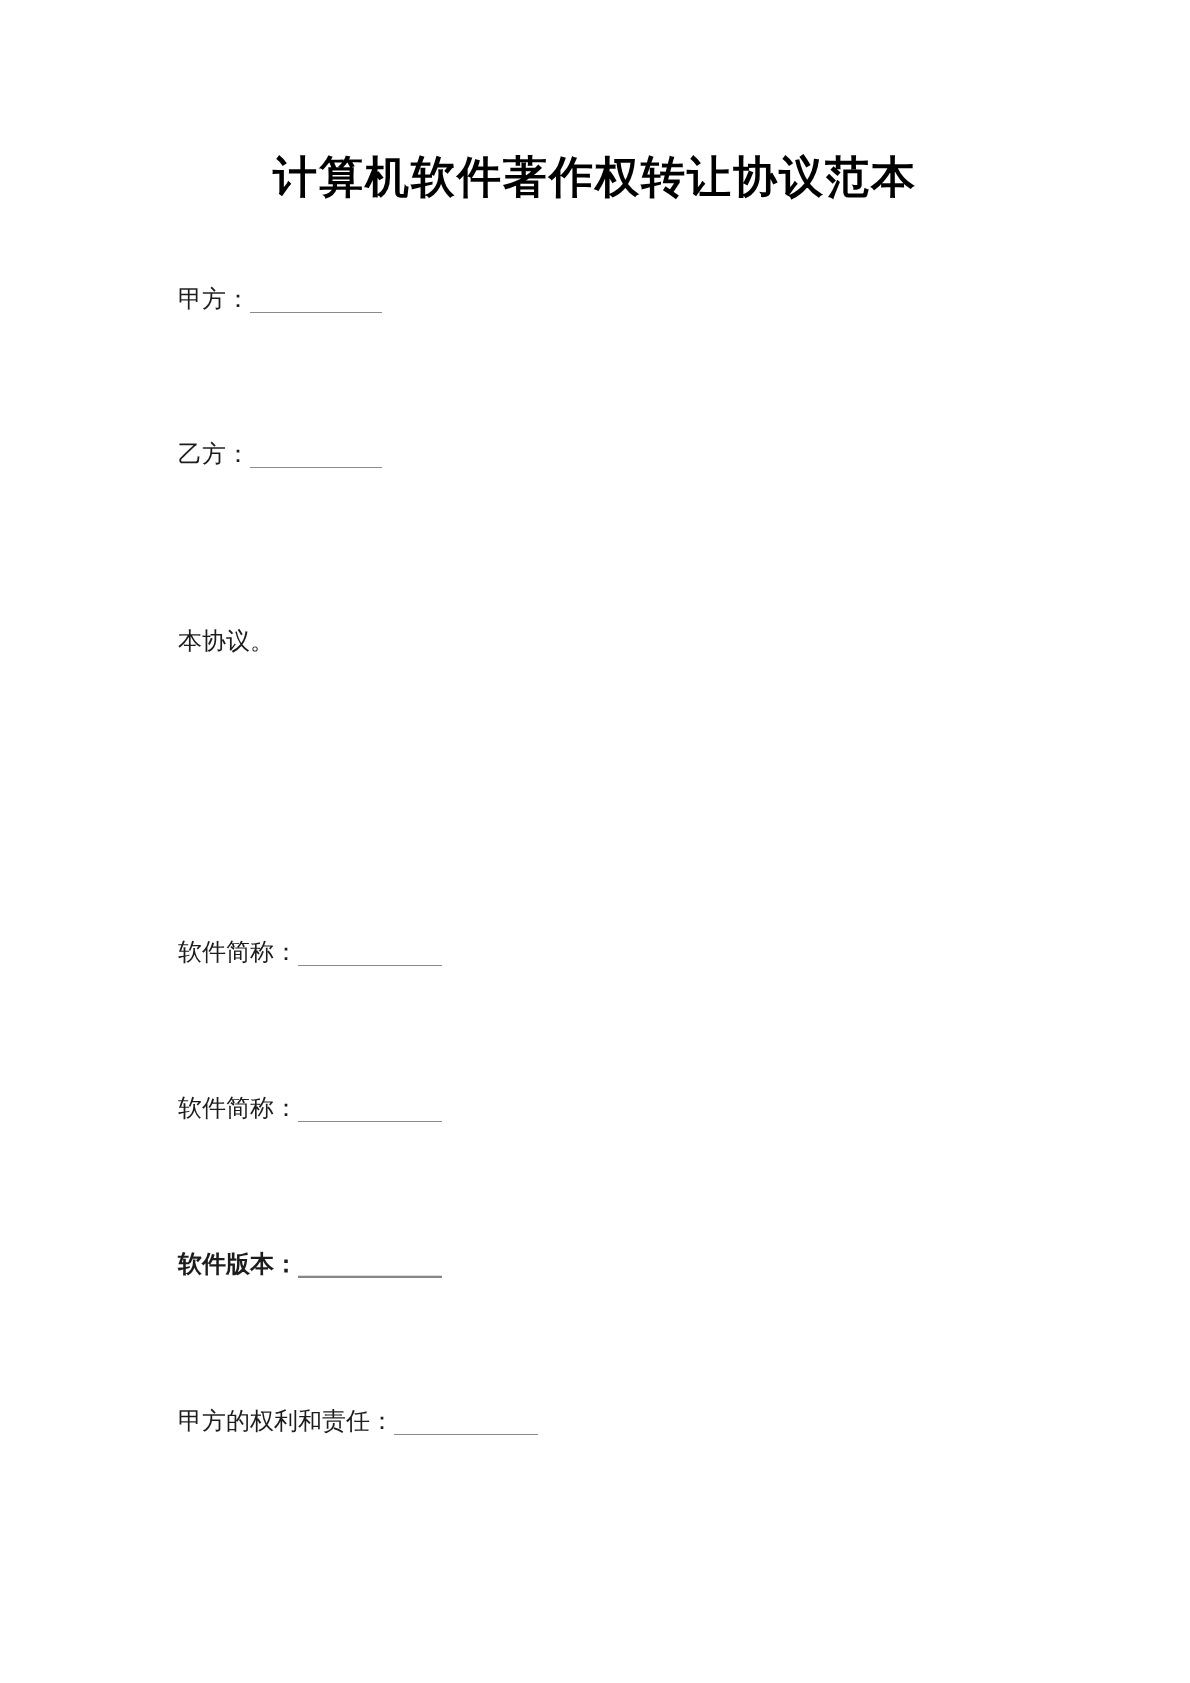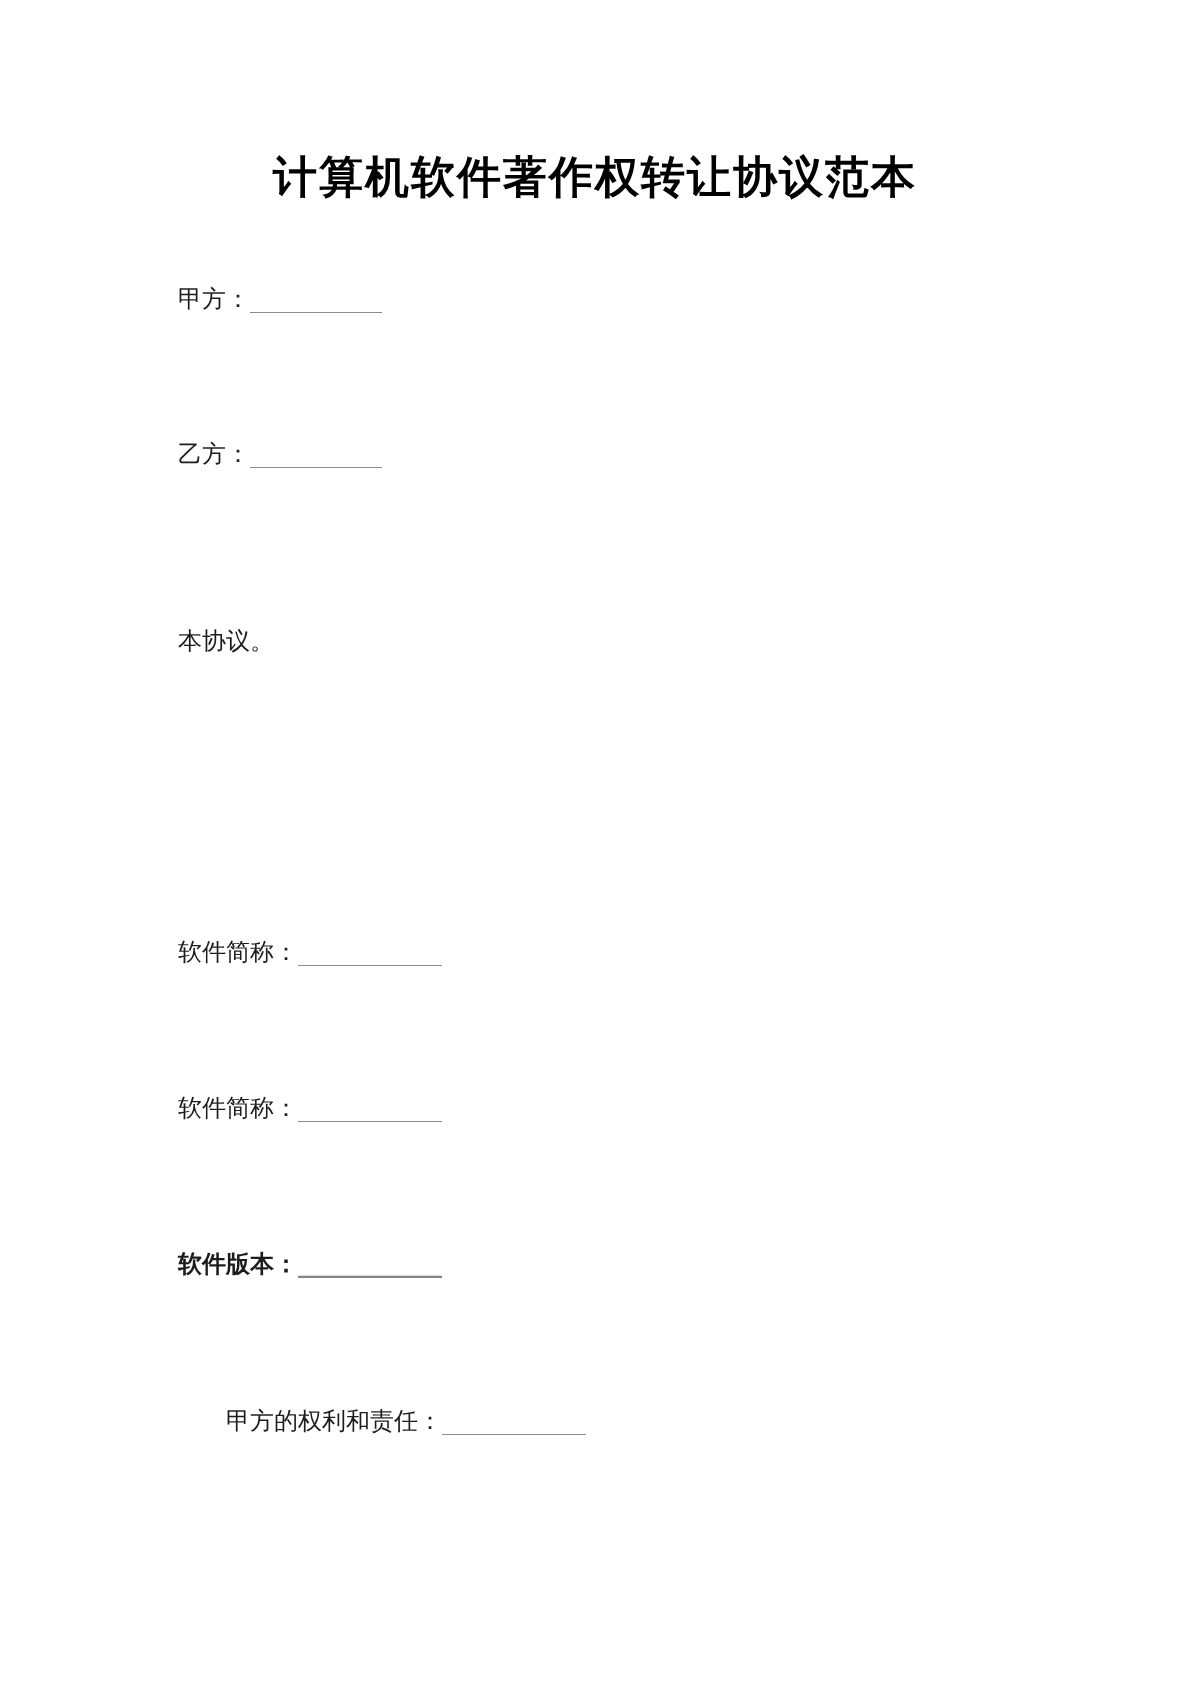--- a/index.html
+++ b/index.html
@@ -41,21 +41,21 @@
     letter-spacing: 0;
   }
   .top-party-a   { top: 283px; }
   .top-party-b   { top: 438px; }
   .top-clause-1  { top: 593px; }
   .top-clause-2  { top: 625px; }
   .top-field-2   { top: 780px; }
   .top-field-3   { top: 936px; }
   .top-field-4   { top: 1092px; text-align: center; }
   .top-field-5   { top: 1248px; font-weight: bold; }
-  .top-field-6   { top: 1405px; margin-left: 48px; }
+  .top-field-6   { top: 1405px; }
   .title-gap {
     display: inline-block;
     width: 296px;
     height: 1px;
   }
 </style>
 </head>
 <body>
 
 <div class="page">

